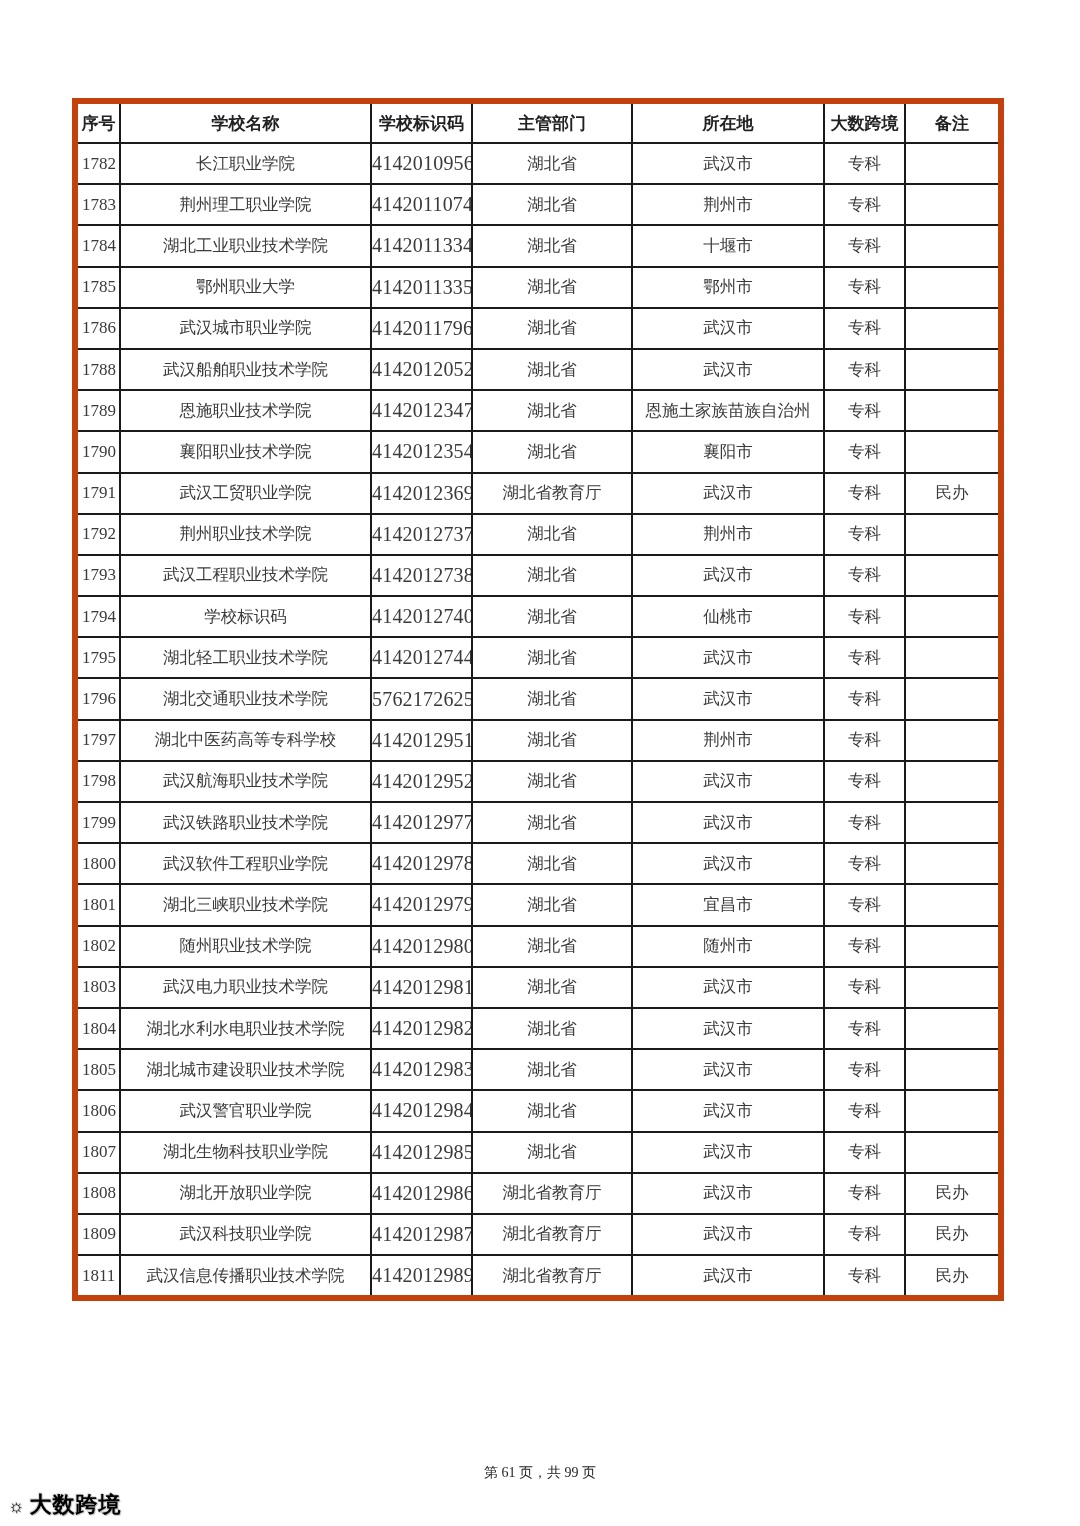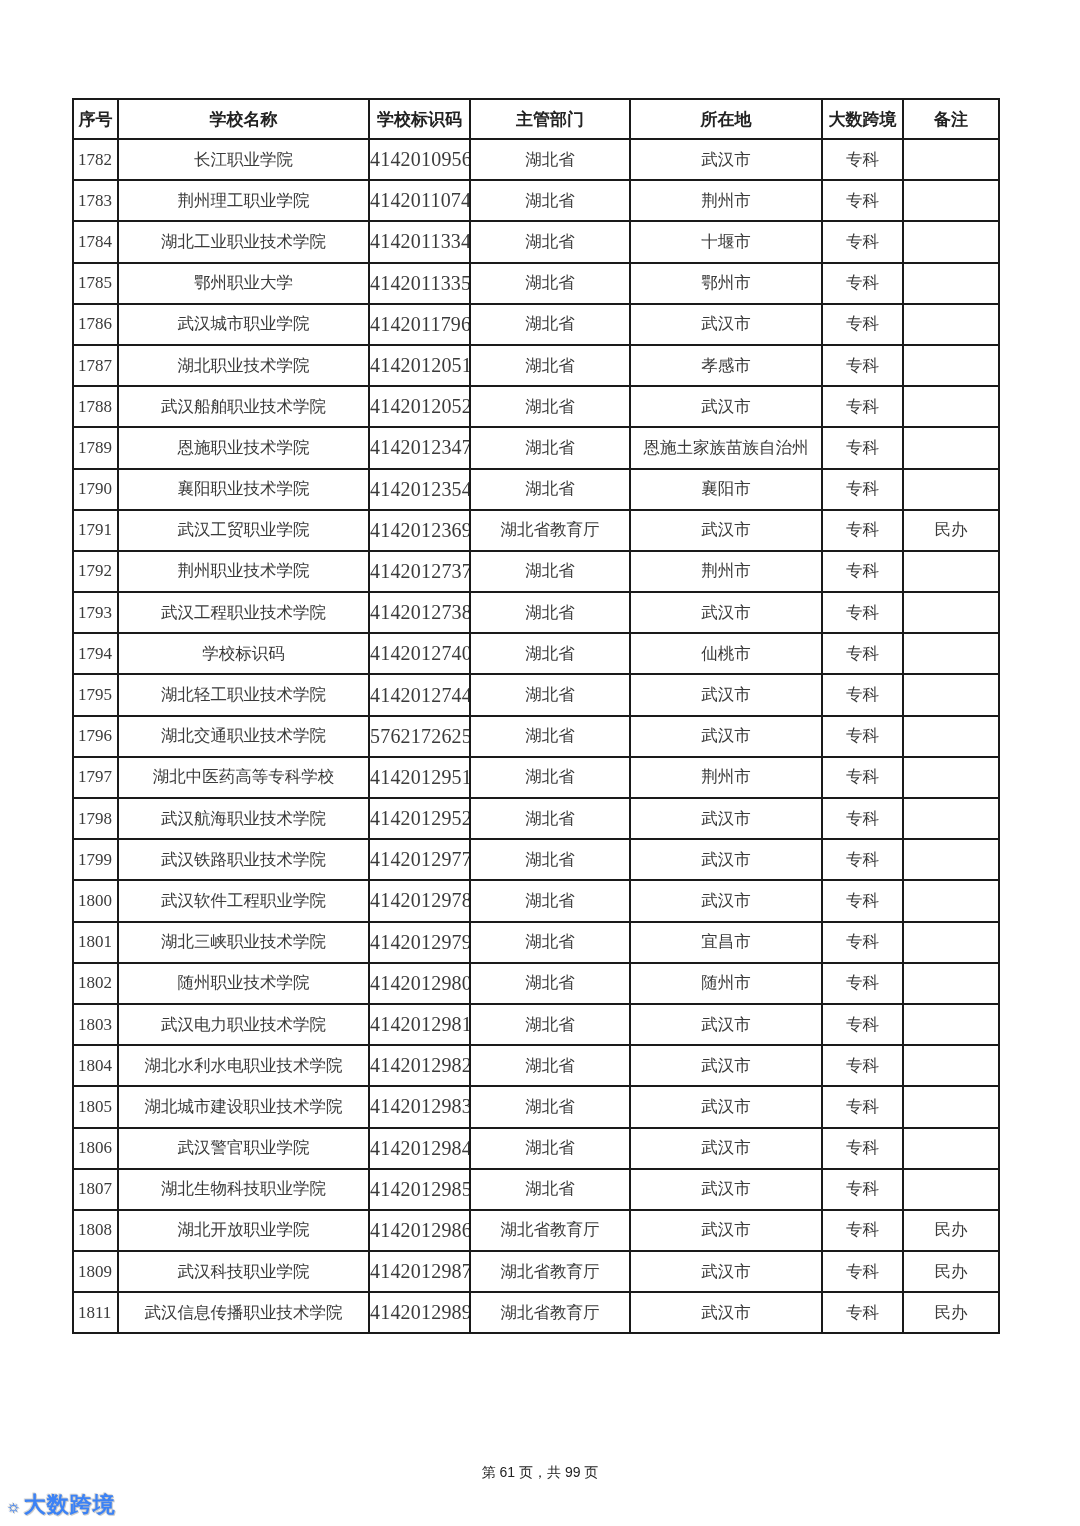--- a/index.html
+++ b/index.html
@@ -1,31 +1,31 @@
 <!DOCTYPE html>
 <html><head>
 <meta charset="utf-8">
 <style>
   html, body { margin: 0; padding: 0; background: #ffffff; }
   body { width: 1080px; height: 1526px; position: relative; overflow: hidden;
          font-family: "DejaVu Serif", "Liberation Serif", serif; color: #333; }
   .page { position: absolute; left: 0; top: 0; width: 1080px; height: 1526px; background: #fff; }
   table.list { position: absolute; left: 72px; top: 98px; width: 926px; border-collapse: collapse;
-               table-layout: fixed; border: 2px solid #c2410c; }
+               table-layout: fixed; border: 6px solid #c2410c; }
   table.list th, table.list td { border: 2px solid #1a1a1a; text-align: center; vertical-align: middle;
                padding: 0; white-space: nowrap; overflow: hidden; }
   table.list th { height: 38px; font-family: "DejaVu Sans", "Liberation Sans", sans-serif; font-weight: bold;
                font-size: 17px; color: #222; }
   table.list td { height: 39.2px; font-size: 16.5px; color: #3a3a3a; }
   table.list td.num { text-align: left; padding-left: 4px; font-family: "Liberation Serif", serif; font-size: 17px; }
   table.list td.code { font-family: "Liberation Serif", serif; font-size: 20px; letter-spacing: 0.2px; }
   .footer { position: absolute; left: 0; width: 1080px; top: 1464px; text-align: center;
-            font-size: 14px; color: #222; font-family: Liberation Sans, sans-serif; }
-  .watermark { position: absolute; left: 8px; top: 1490px; font-family: Liberation Mono, monospace;
-               font-size: 22px; font-weight: bold; color: #3b82f6;
+            font-size: 14px; color: #222; font-family: Liberation Serif, serif; }
+  .watermark { position: absolute; left: 8px; top: 1490px; font-family: Liberation Serif, serif;
+               font-size: 22px; font-weight: bold; color: #000000;
                text-shadow: 0 0 1px #bbb, 0 0 2px #ccc, 1px 1px 0 #ccc, -1px -1px 0 #ddd; letter-spacing: 1px; }
   .watermark .logo { display: inline-block; font-size: 18px; margin-right: 4px; }
 </style>
 </head>
 <body>
 
 <div class="page">
   <table class="list">
     <colgroup>
       <col style="width:45px">
@@ -87,29 +87,20 @@
         <tr>
           <td class="num">1786</td>
           <td>武汉城市职业学院</td>
           <td class="code">4142011796</td>
           <td>湖北省</td>
           <td>武汉市</td>
           <td>专科</td>
           <td></td>
         </tr>
         <tr>
-          <td class="num">1787</td>
-          <td>湖北职业技术学院</td>
-          <td class="code">4142012051</td>
-          <td>湖北省</td>
-          <td>孝感市</td>
-          <td>专科</td>
-          <td></td>
-        </tr>
-        <tr>
           <td class="num">1788</td>
           <td>武汉船舶职业技术学院</td>
           <td class="code">4142012052</td>
           <td>湖北省</td>
           <td>武汉市</td>
           <td>专科</td>
           <td></td>
         </tr>
         <tr>
           <td class="num">1789</td>

